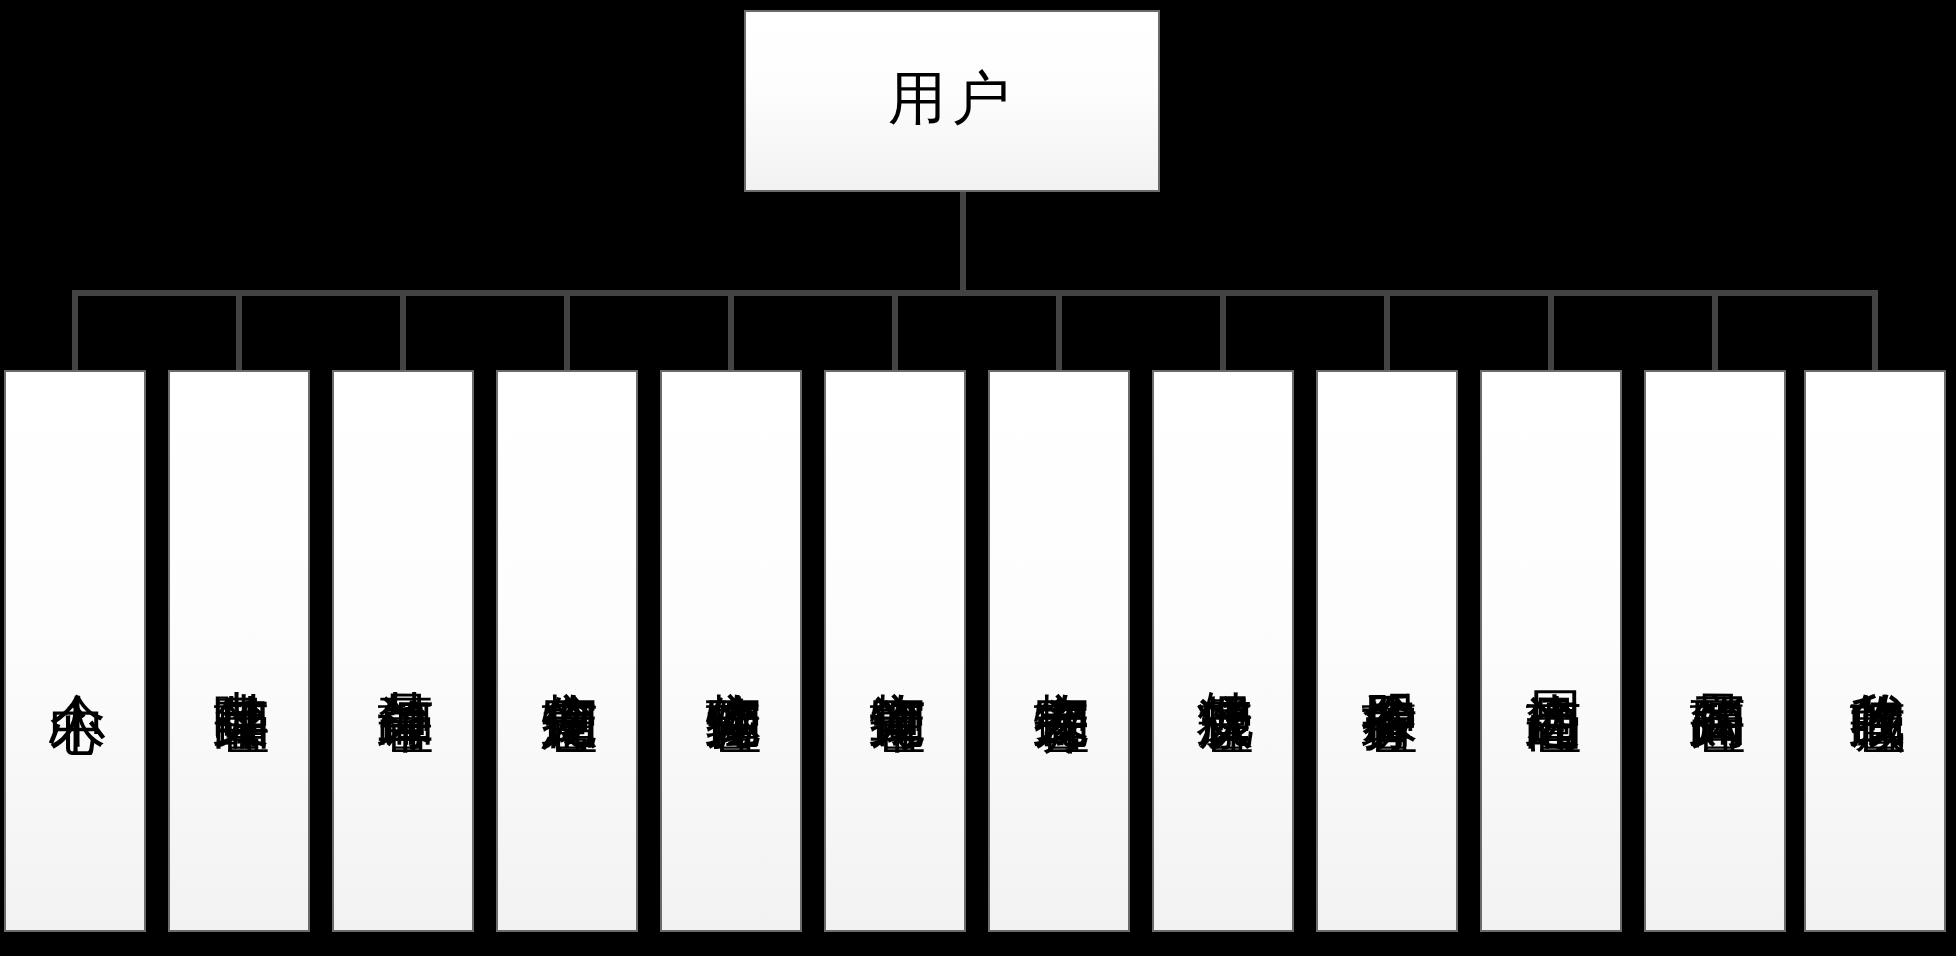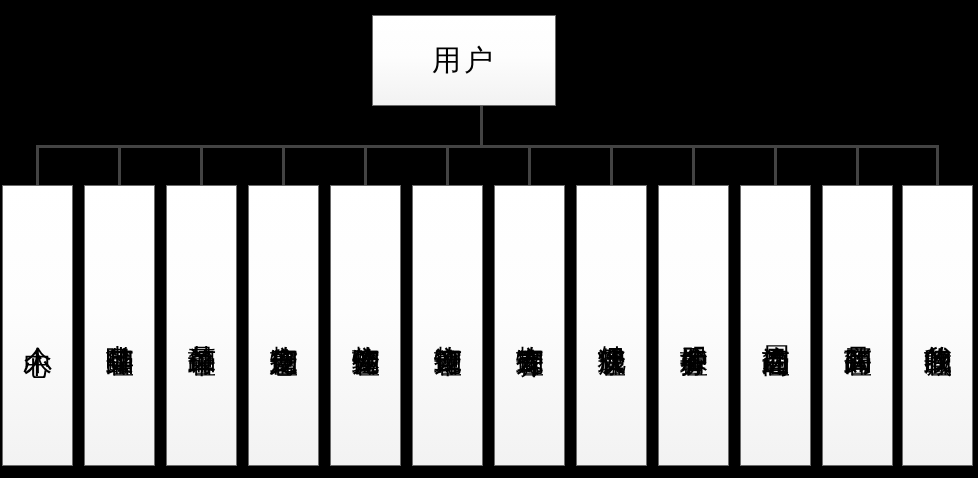--- a/index.html
+++ b/index.html
@@ -39,22 +39,22 @@
     top: 5px;
     right: -5px;
     bottom: -5px;
     background: #9a9a9a;
     z-index: -1;
   }
 
   
   #root-node {
     left: 372px;
-    top: 15px;
-    width: 184px;
+    top: 5px;
+    width: 208px;
     height: 91px;
   }
   .root-label {
     font-size: 29px;
     letter-spacing: 3px;
     line-height: 1;
     white-space: nowrap;
   }
 
   

